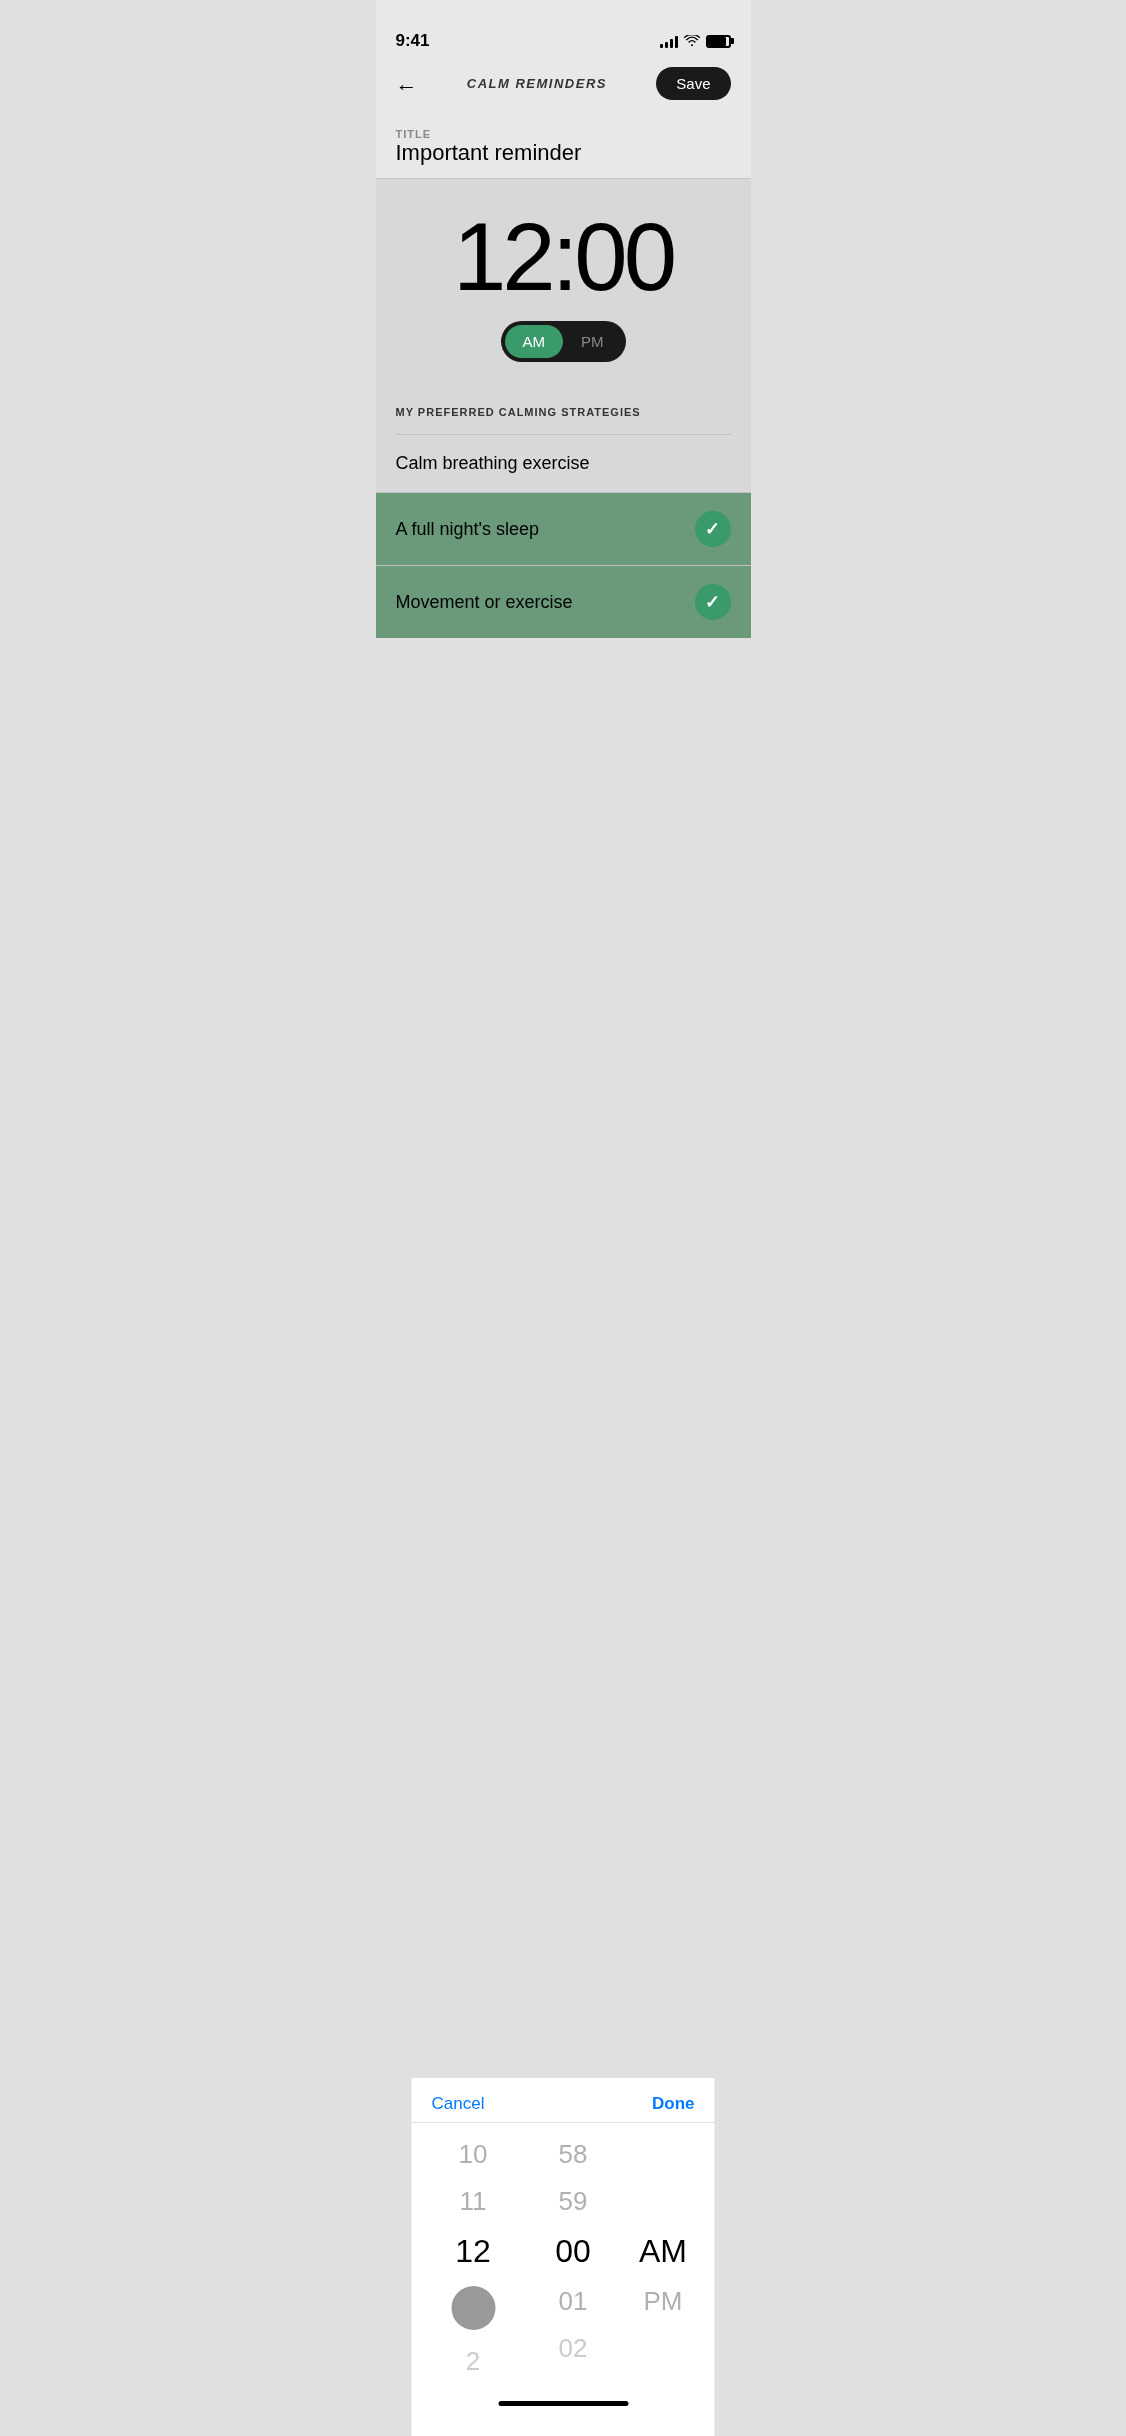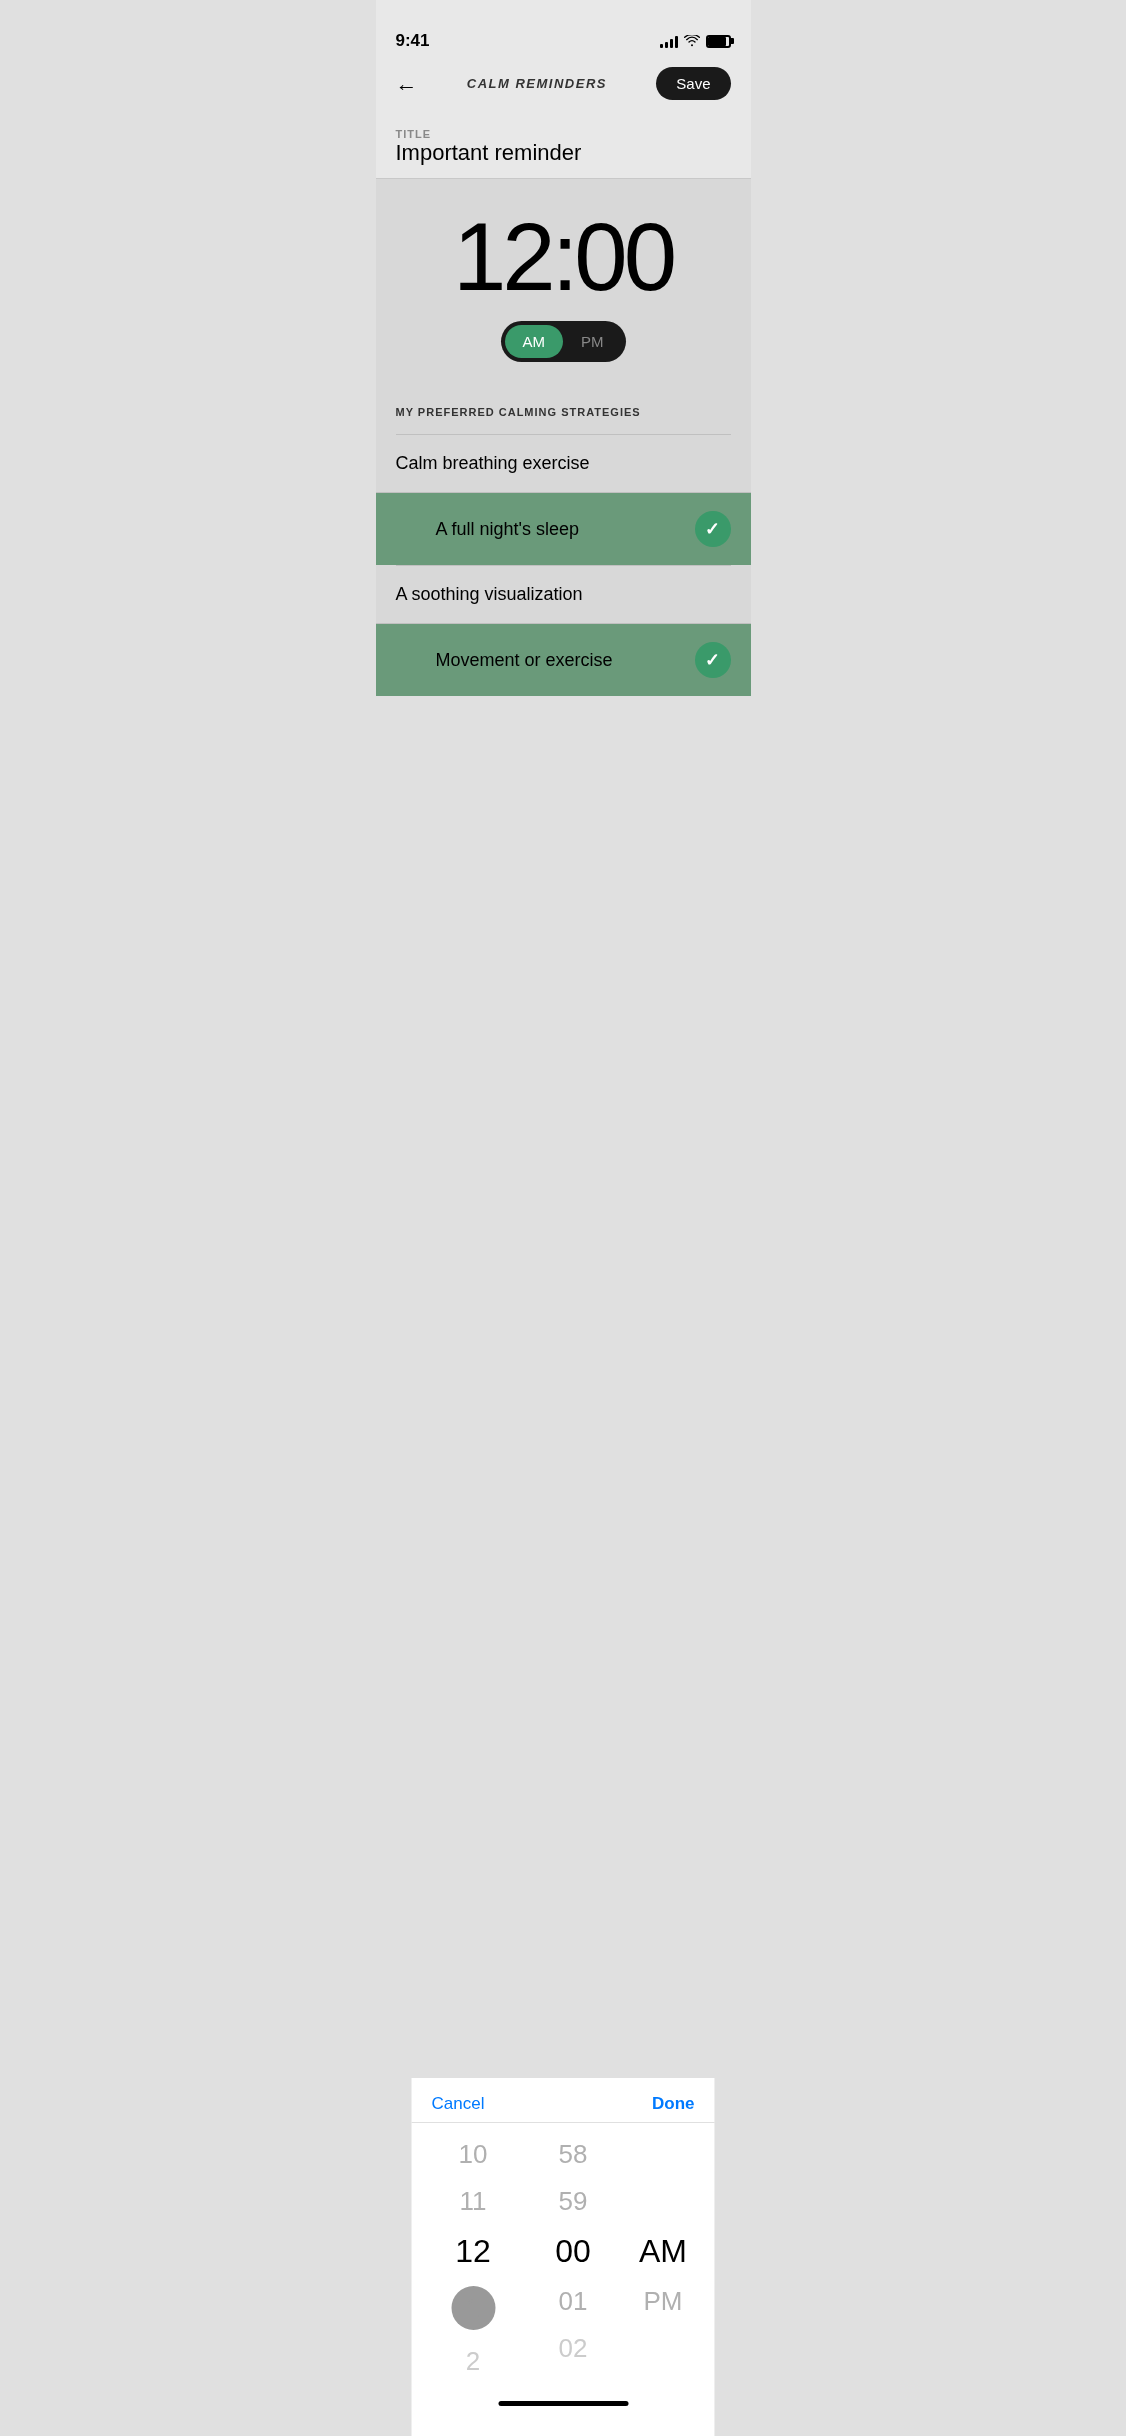--- a/index.html
+++ b/index.html
@@ -196,21 +196,20 @@
       margin: 0 -20px;
       padding: 18px 20px;
     }
     .strategy-text {
       font-size: 18px;
       font-weight: 400;
       color: #000;
     }
     .strategy-item.selected .strategy-text {
       color: #000;
-      margin-left: 40px;
     }
     .checkmark-circle {
       width: 36px;
       height: 36px;
       border-radius: 50%;
       background: #3a9a6a;
       display: flex;
       align-items: center;
       justify-content: center;
       flex-shrink: 0;
@@ -356,23 +355,20 @@
     <span class="strategy-text">Calm breathing exercise</span>
   </div>
 
   <div class="strategy-item selected">
     <span class="strategy-text">A full night's sleep</span>
     <div class="checkmark-circle">
       <span>✓</span>
     </div>
   </div>
 
-  <div class="strategy-item">
-    <span class="strategy-text">A soothing visualization</span>
-  </div>
 
   <div class="strategy-item selected">
     <span class="strategy-text">Movement or exercise</span>
     <div class="checkmark-circle">
       <span>✓</span>
     </div>
   </div>
 </div>
 
 <div class="bottom-picker">

